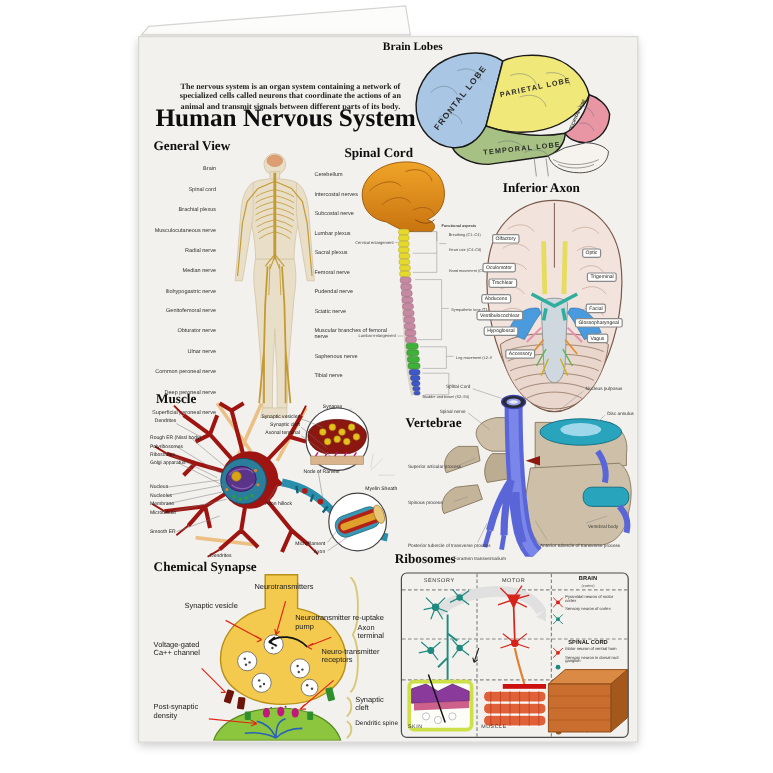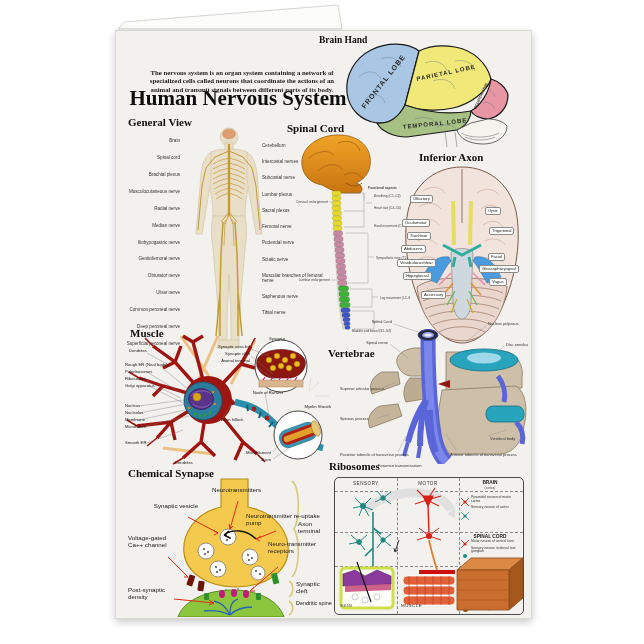--- a/index.html
+++ b/index.html
@@ -36,21 +36,21 @@
 
   <svg class="abs" style="left:110px;top:2px;" width="240" height="30">
     <polygon points="8,27 14,20 228,3 232,27" fill="#fcfcfb" stroke="#d4d4d2" stroke-width="1"></polygon>
   </svg>
 
   <div id="card">
 
     <div class="abs h-main" style="left:8px;top:22px;width:228px;margin-top:33px;">Human Nervous System</div>
     <div class="abs intro" style="left:28px;top:38px;width:196px;">The nervous system is an organ system containing a network of specialized cells called neurons that coordinate the actions of an animal and transmit signals between different parts of its body.</div>
 
-    <div class="abs h-small" style="left:203px;top:4px;">Brain Hand</div>
+    <div class="abs h-small" style="left:203px;top:4px;">Brain Lobes</div>
     <svg class="abs" style="left:221px;top:6px;" width="194" height="112" viewBox="0 0 194 112">
       <g>
         <path d="M82,14 C70,5 50,5 34,13 C18,21 8,38 10,56 C12,72 24,84 40,86 C52,87 62,80 68,68 Z" fill="#a9c7e4" stroke="#1a1a1a" stroke-width="1.2"></path>
         <path d="M82,14 L68,68 C80,73 100,75 116,71 C134,67 150,54 154,42 C150,26 136,13 118,10 C106,8 92,9 82,14 Z" fill="#f0e878" stroke="#1a1a1a" stroke-width="1.2"></path>
         <path d="M154,42 C161,44 169,50 171,58 C171,70 163,80 151,82 C143,82 136,78 134,74 C143,69 152,56 154,42 Z" fill="#e895a4" stroke="#1a1a1a" stroke-width="1.2"></path>
         <path d="M68,68 C62,80 52,87 40,86 C44,94 56,100 70,100 L120,93 C130,89 134,80 134,74 C118,77 94,77 68,68 Z" fill="#a6c183" stroke="#1a1a1a" stroke-width="1.2"></path>
         <path d="M120,93 C122,101 132,107 146,107 C160,107 170,99 170,89 C166,84 158,82 151,82 L134,86 Z" fill="#f6f3ee" stroke="#444" stroke-width="0.8"></path>
         <path d="M124,96 C132,101 150,102 162,96 M128,100 C136,104 150,104 158,100" fill="none" stroke="#777" stroke-width="0.6"></path>
         <path d="M108,94 L110,110 M118,95 L120,110" fill="none" stroke="#777" stroke-width="0.6"></path>
         <path d="M22,40 C30,32 40,34 44,42 M28,62 C36,54 46,58 48,66 M44,22 C54,18 62,22 64,30 M88,26 C98,22 108,26 110,34 M96,44 C106,40 116,44 118,52 M118,24 C128,22 136,26 138,34 M78,82 C88,78 98,82 100,88 M100,90 C110,86 118,88 120,94 M144,52 C150,50 156,54 158,60 M146,66 C152,64 156,68 158,72" fill="none" stroke="#60707e" stroke-width="0.7" opacity="0.55"></path>
@@ -302,21 +302,21 @@
         <text x="130" y="60">Node of Ranvier</text>
         <text x="208" y="74" text-anchor="end">Myelin Sheath</text>
         <text x="148" y="120" text-anchor="end">Microfilament</text>
         <text x="148" y="127" text-anchor="end">Axon</text>
         <text x="98" y="87">Axon hillock</text>
         <text x="52" y="130">Dendrites</text>
         <text x="146" y="6">Synapse</text>
       </g>
     </svg>
 
-    <div class="abs h-sec" style="left:212px;top:316px;z-index:3;">Vertebrae</div>
+    <div class="abs h-sec" style="left:222px;top:316px;z-index:3;">Vertebrae</div>
     <svg class="abs" style="left:222px;top:283px;" width="193" height="150" viewBox="0 0 193 150">
       <g>
         <path d="M60,52 C56,44 62,36 76,34 L96,34 L96,62 L72,62 C64,60 62,56 60,52 Z" fill="#cec0a8" stroke="#8a7a62" stroke-width="0.8"></path>
         <path d="M44,58 C34,62 30,72 34,80 L62,70 L60,58 Z" fill="#c4b49a" stroke="#8a7a62" stroke-width="0.8"></path>
         <path d="M108,38 L170,38 C180,42 186,52 184,64 L184,74 L108,78 Z" fill="#cec0a8" stroke="#8a7a62" stroke-width="0.8"></path>
         <ellipse cx="146" cy="46" rx="34" ry="11" fill="#28a4bc" stroke="#157084" stroke-width="0.8"></ellipse>
         <ellipse cx="146" cy="44" rx="17" ry="5.5" fill="#9ed8ea"></ellipse>
         <path d="M104,76 L178,72 C188,78 190,96 186,112 C184,128 176,138 164,140 L112,140 C104,132 100,116 100,100 Z" fill="#cec0a8" stroke="#8a7a62" stroke-width="0.8"></path>
         <rect x="148" y="92" width="38" height="16" rx="7" fill="#28a4bc" stroke="#157084" stroke-width="0.8"></rect>
         <path d="M42,92 C32,96 28,106 32,114 L64,102 L60,90 Z" fill="#c4b49a" stroke="#8a7a62" stroke-width="0.8"></path>

